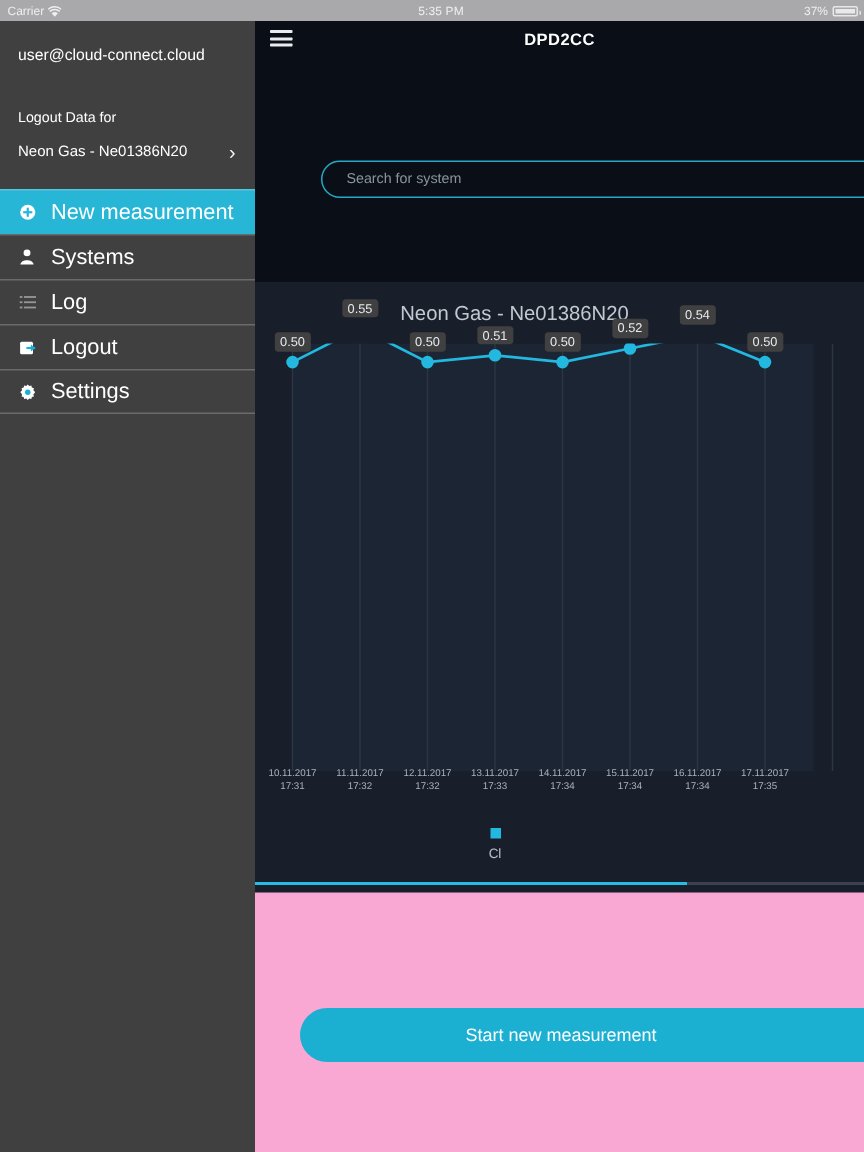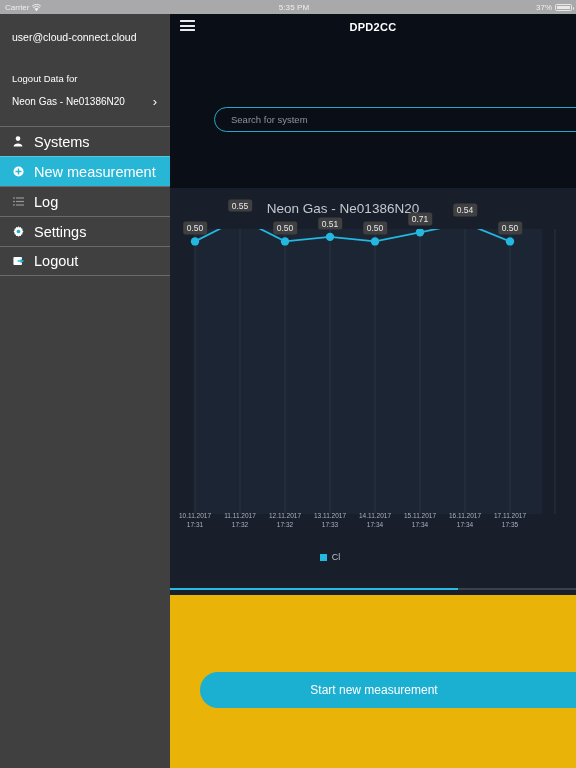--- a/index.html
+++ b/index.html
@@ -206,29 +206,30 @@
     line-height: 9px;
     white-space: nowrap;
   }
   .legend {
     position: absolute;
     top: 364px; left: 0; width: 406px;
     display: flex; align-items: center; justify-content: center;
     padding-right: 86px;
     box-sizing: border-box;
     gap: 5px;
+    flex-direction: column;
   }
   .legend .swatch { width: 7px; height: 7px; background: #22b8e0; display: inline-block; }
   .legend .lbl { color: #b9c0ca; font-size: 9px; }
 
   .hscroll { position: relative; height: 7px; background: #181f2b; }
   .hscroll .track { position: absolute; left: 0; top: 0; width: 406px; height: 2px; background: #3b424e; }
   .hscroll .thumb { position: absolute; left: 0; top: 0; height: 2px; background: #25bde2; }
 
-  .bottom { position: relative; height: 173px; background: #eab308; }
+  .bottom { position: relative; height: 173px; background: #f9a8d4; }
   .cta {
     position: absolute;
     left: 30px; top: 77px;
     width: 400px; height: 36px;
     background: #1bafd2;
     border-radius: 18px;
     display: flex; align-items: center; justify-content: center;
     color: #ffffff;
     font-size: 12px;
     padding-right: 52px;
@@ -261,74 +262,74 @@
 <div class="sidebar">
   <div class="sb-account">user@cloud-connect.cloud</div>
   <div class="sb-showing">Logout Data for</div>
   <div class="sb-system">
     <span>Neon Gas - Ne01386N20</span>
     <span class="chev">›</span>
   </div>
 
   <div class="sb-menu">
 
-    <div class="sb-item">
-      <span class="ico">
-        <svg width="10" height="11" viewBox="0 0 10 11">
-          <circle cx="5" cy="2.6" r="2.3" fill="#ffffff"></circle>
-          <path d="M0.6 10.4 C0.9 6.6 9.1 6.6 9.4 10.4 Z" fill="#ffffff"></path>
-        </svg>
-      </span>
-      <span>Systems</span>
-    </div>
-
     <div class="sb-item active">
       <span class="ico">
         <svg width="11" height="11" viewBox="0 0 12 12">
           <circle cx="6" cy="6" r="5.5" fill="#ffffff"></circle>
           <rect x="2.7" y="5.2" width="6.6" height="1.6" fill="#27b6d6"></rect>
           <rect x="5.2" y="2.7" width="1.6" height="6.6" fill="#27b6d6"></rect>
         </svg>
       </span>
       <span>New measurement</span>
+    </div>
+
+    <div class="sb-item">
+      <span class="ico">
+        <svg width="10" height="11" viewBox="0 0 10 11">
+          <circle cx="5" cy="2.6" r="2.3" fill="#ffffff"></circle>
+          <path d="M0.6 10.4 C0.9 6.6 9.1 6.6 9.4 10.4 Z" fill="#ffffff"></path>
+        </svg>
+      </span>
+      <span>Systems</span>
     </div>
 
     <div class="sb-item dim">
       <span class="ico">
         <svg width="11" height="9" viewBox="0 0 11 9">
           <rect x="0" y="0.4" width="2" height="1.2" fill="#ffffff"></rect>
           <rect x="3" y="0.4" width="8" height="1.2" fill="#ffffff"></rect>
           <rect x="0" y="3.9" width="2" height="1.2" fill="#ffffff"></rect>
           <rect x="3" y="3.9" width="8" height="1.2" fill="#ffffff"></rect>
           <rect x="0" y="7.4" width="2" height="1.2" fill="#ffffff"></rect>
           <rect x="3" y="7.4" width="8" height="1.2" fill="#ffffff"></rect>
         </svg>
       </span>
       <span>Log</span>
     </div>
 
     <div class="sb-item">
       <span class="ico">
-        <svg width="11" height="11" viewBox="0 0 12 12">
-          <path d="M6 0.4 L7.1 1.5 8.6 1.1 9 2.6 10.5 3 10.1 4.5 11.2 5.6 11.2 6.4 10.1 7.5 10.5 9 9 9.4 8.6 10.9 7.1 10.5 6 11.6 4.9 10.5 3.4 10.9 3 9.4 1.5 9 1.9 7.5 0.8 6.4 0.8 5.6 1.9 4.5 1.5 3 3 2.6 3.4 1.1 4.9 1.5 Z" fill="#ffffff"></path>
-          <circle cx="6" cy="6" r="2" fill="#1bafd2"></circle>
-        </svg>
-      </span>
-      <span>Settings</span>
-    </div>
-
-    <div class="sb-item">
-      <span class="ico">
         <svg width="11" height="10" viewBox="0 0 11 10">
           <rect x="0.4" y="0.9" width="8.6" height="8.2" rx="1" fill="#ffffff"></rect>
           <rect x="4.6" y="4.3" width="5.8" height="1.4" fill="#1bafd2"></rect>
           <path d="M7.6 2.6 L10.6 5 7.6 7.4 Z" fill="#1bafd2"></path>
         </svg>
       </span>
       <span>Logout</span>
+    </div>
+
+    <div class="sb-item">
+      <span class="ico">
+        <svg width="11" height="11" viewBox="0 0 12 12">
+          <path d="M6 0.4 L7.1 1.5 8.6 1.1 9 2.6 10.5 3 10.1 4.5 11.2 5.6 11.2 6.4 10.1 7.5 10.5 9 9 9.4 8.6 10.9 7.1 10.5 6 11.6 4.9 10.5 3.4 10.9 3 9.4 1.5 9 1.9 7.5 0.8 6.4 0.8 5.6 1.9 4.5 1.5 3 3 2.6 3.4 1.1 4.9 1.5 Z" fill="#ffffff"></path>
+          <circle cx="6" cy="6" r="2" fill="#1bafd2"></circle>
+        </svg>
+      </span>
+      <span>Settings</span>
     </div>
 
   </div>
 </div>
 
 <div class="main">
 
   <div class="topbar">
     <div class="hamburger">
       <span></span>
@@ -366,21 +367,21 @@
           <circle cx="205" cy="12.413793103448256" r="4.2" fill="#22b8e0"></circle>
           <circle cx="250" cy="3.3103448275861638" r="4.2" fill="#22b8e0"></circle>
           <circle cx="295" cy="-5.793103448275872" r="4.2" fill="#22b8e0"></circle>
           <circle cx="340" cy="12.413793103448256" r="4.2" fill="#22b8e0"></circle>
         </svg>
         <div class="pt-label" style="left: 25px; top: 5.41379px;">0.50</div>
         <div class="pt-label" style="left: 70px; top: -17.3448px;">0.55</div>
         <div class="pt-label" style="left: 115px; top: 5.41379px;">0.50</div>
         <div class="pt-label" style="left: 160px; top: 0.862069px;">0.51</div>
         <div class="pt-label" style="left: 205px; top: 5.41379px;">0.50</div>
-        <div class="pt-label" style="left: 250px; top: -3.68966px;">0.71</div>
+        <div class="pt-label" style="left: 250px; top: -3.68966px;">0.52</div>
         <div class="pt-label" style="left: 295px; top: -12.7931px; text-align: right;">0.54</div>
         <div class="pt-label" style="left: 340px; top: 5.41379px;">0.50</div>
       </div>
     <div class="xaxis" id="xaxis">
         <div class="xtick" style="left: 25px;">
           <div>10.11.2017</div>
           <div>17:31</div>
         </div>
         <div class="xtick" style="left: 70px;">
           <div>11.11.2017</div>

